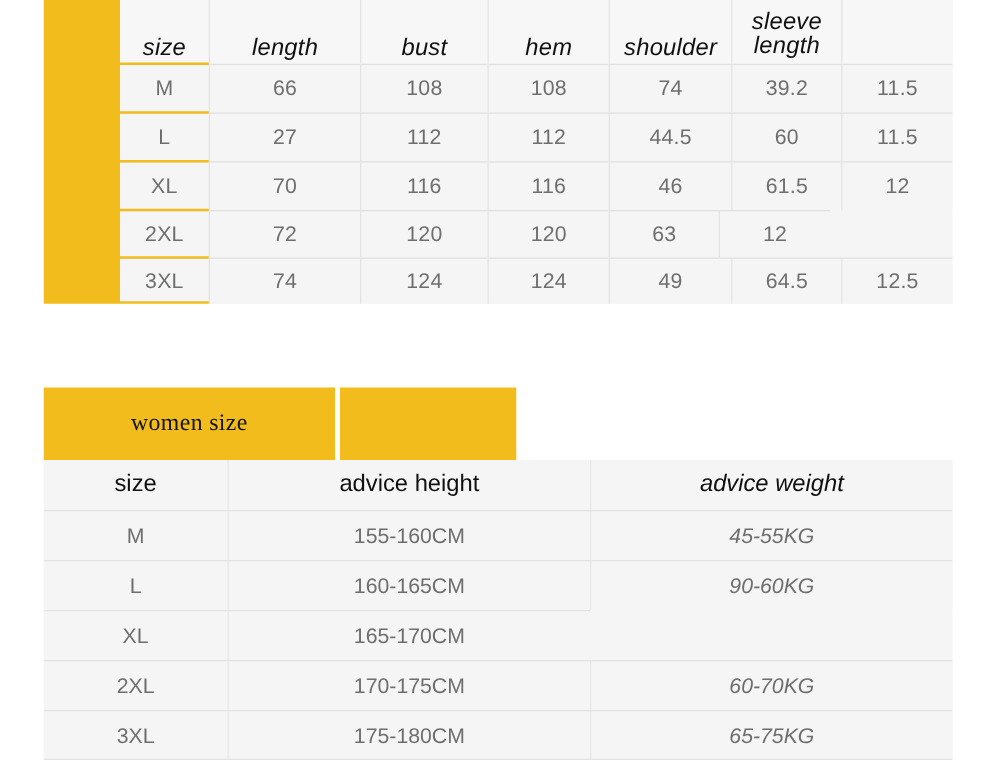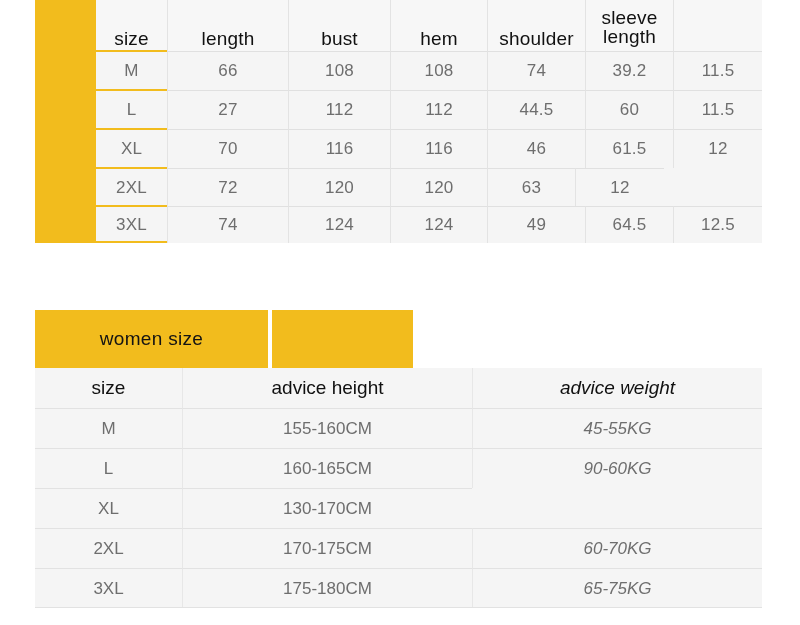--- a/index.html
+++ b/index.html
@@ -93,21 +93,21 @@
   .t1-row .cell.c4,
   .t1-row .cell.c5,
   .t1-row .cell.c6 {
     border-left: 1px solid #e3e3e3;
   }
   
   .t1-row.r0 .cell, .t1-row.r1 .cell, .t1-row.r2 .cell,
   .t1-row.r3 .cell, .t1-row.r4 .cell {
     border-top: 1px solid #e0e0e0;
   }
-  .t1-row.header .cell { border-bottom: 0; }
+  .t1-row.header .cell { border-bottom: 0; font-style: italic; }
 
   
   .t1-yellow-rule {
     position: absolute;
     left: 61px;
     width: 71px;
     height: 2px;
     background: #F2BC1D;
     z-index: 4;
   }
@@ -158,20 +158,21 @@
     top: 0;
     height: 58px;
     background: #F2BC1D;
   }
   .t2-banner .blk.a {
     left: 0px;
     width: 233px;
     display: flex;
     align-items: center;
     justify-content: center;
+    font-family: Liberation Serif, serif;
   }
   .t2-banner .blk.b {
     left: 237px;
     width: 141px;
   }
   .t2-banner .label {
     font-size: 19px;
     color: #131313;
     letter-spacing: 0.3px;
   }
@@ -368,21 +369,21 @@
     </div>
 
     <div class="t2-row r1">
       <div class="cell c0">L</div>
       <div class="cell c1">160-165CM</div>
       <div class="cell c2">90-60KG</div>
     </div>
 
     <div class="t2-row r2">
       <div class="cell c0">XL</div>
-      <div class="cell c1">130-170CM</div>
+      <div class="cell c1">165-170CM</div>
     </div>
 
     <div class="t2-row r3">
       <div class="cell c0">2XL</div>
       <div class="cell c1">170-175CM</div>
       <div class="cell c2">60-70KG</div>
     </div>
 
     <div class="t2-row r4">
       <div class="cell c0">3XL</div>

